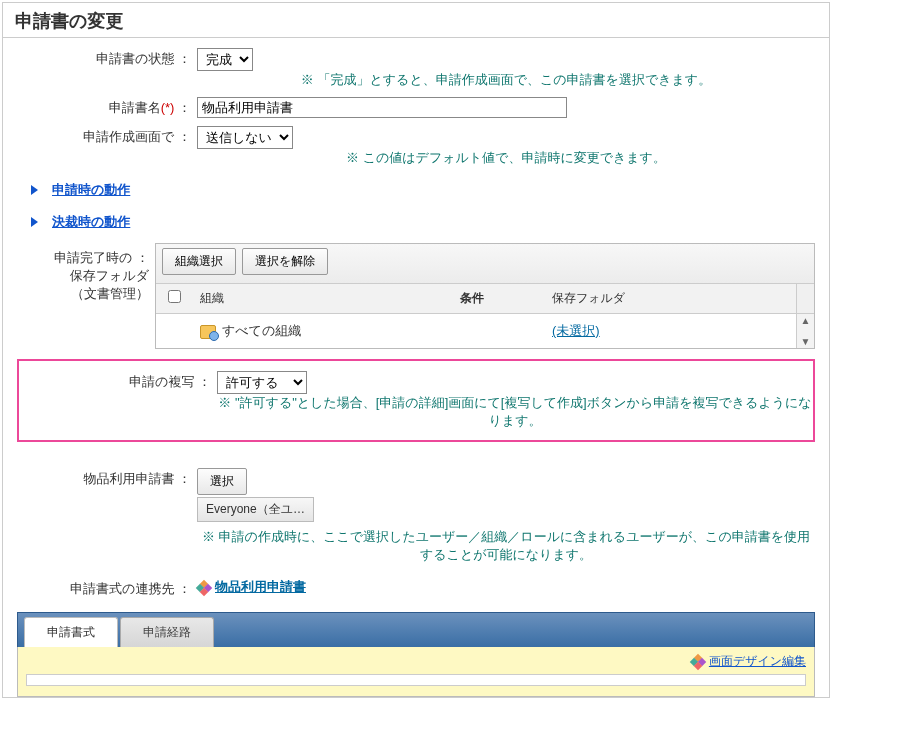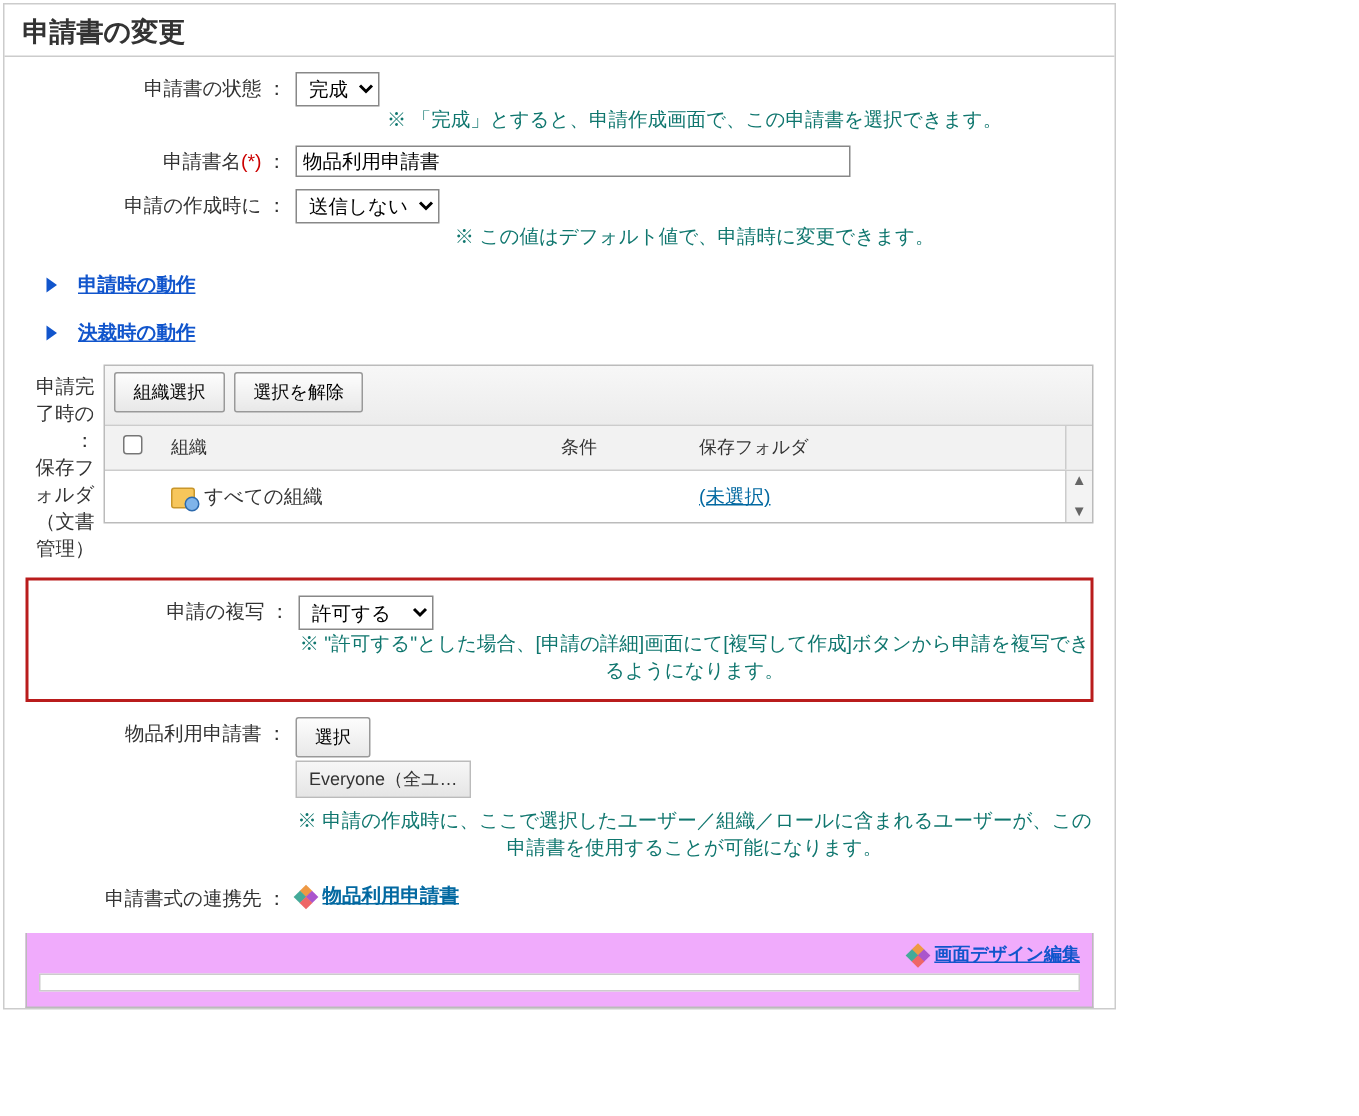--- a/index.html
+++ b/index.html
@@ -1,17 +1,17 @@
 <!DOCTYPE html>
 <html><head>
 <meta charset="utf-8">
 <style>
   * { box-sizing: border-box; margin: 0; padding: 0; }
   body { font-family: "Meiryo", "MS PGothic", sans-serif; font-size: 13px; color: #333; background: #fff; }
-  .page { border: 1px solid #ccc; margin: 2px; padding: 0; width: 742px; }
+  .page { border: 1px solid #ccc; margin: 2px; padding: 0; width: 828px; }
   .title { font-size: 18px; font-weight: bold; padding: 6px 12px 4px; border-bottom: 1px solid #ccc; }
   .form-area { padding: 8px 14px 0 14px; }
   .row { display: flex; align-items: flex-start; margin-bottom: 6px; }
   .label-col { width: 180px; text-align: right; padding-right: 6px; padding-top: 4px; }
   .req { color: #c00; }
   .field-col { flex: 1; padding-top: 2px; }
   .note-blue { color: #0f766e; text-align: center; }
   select, input[type="text"] { font-size: 13px; padding: 2px 4px; border: 1px solid #888; background: #fff; }
   input[type="text"] { width: 370px; }
   .collapse-link { color: #1155cc; text-decoration: underline; font-weight: bold; cursor: pointer; }
@@ -19,42 +19,42 @@
   .arrow { width: 0; height: 0; border-top: 5px solid transparent; border-bottom: 5px solid transparent; border-left: 7px solid #1155cc; }
   .folder-section .label-col { padding-top: 8px; }
   .btn { border: 1px solid #999; background: linear-gradient(#fdfdfd,#e8e8e8); padding: 4px 12px; font-size: 12px; cursor: pointer; border-radius: 2px; }
   .btn-row { display: flex; gap: 6px; margin-bottom: 4px; }
   .grid { border: 1px solid #bbb; width: 660px; }
   .grid-toolbar { background: linear-gradient(#f7f7f7,#ececec); border-bottom: 1px solid #ccc; padding: 4px 6px; }
   .grid-header { display: flex; background: #f2f2f2; border-bottom: 1px solid #ccc; }
   .grid-header .cell { padding: 6px 8px; font-size: 12px; }
   .col-chk { width: 36px; text-align: center; }
   .col-org { width: 260px; }
-  .col-cond { width: 92px; }
+  .col-cond { width: 92px; font-weight: bold; }
   .col-folder { flex: 1; }
   .col-scroll { width: 18px; border-left: 1px solid #ccc; background: #f0f0f0; }
   .grid-body { display: flex; }
   .grid-row { display: flex; flex: 1; padding: 6px 0; align-items: flex-start; min-height: 30px; }
   .grid-row .cell { padding: 2px 8px; }
   .org-icon { display:inline-block; width:16px; height:14px; background: #f7c65b; border:1px solid #c9962a; border-radius:2px; position:relative; vertical-align:middle; margin-right:6px; }
   .org-icon::after { content:""; position:absolute; right:-4px; bottom:-3px; width:8px; height:8px; background:#7fb4ea; border-radius:50%; border:1px solid #2d6aad; }
   .link { color: #0369a1; text-decoration: underline; cursor: pointer; }
   .scrollbox { width:18px; border-left:1px solid #ccc; background:#f3f3f3; display:flex; flex-direction:column; justify-content:space-between; align-items:center; }
   .scroll-arrow { font-size:10px; color:#666; padding:1px 0; cursor:pointer; }
-  .highlight-box { border: 2px solid #b91c1c; padding: 8px 0 10px 0; margin: 10px 0 8px 0; }
+  .highlight-box { border: 2px solid #ec4899; padding: 8px 0 10px 18px; margin: 10px 0 24px 0; }
   .user-chip { display:inline-block; background: linear-gradient(#f7f7f7,#e5e5e5); border:1px solid #bbb; padding: 3px 8px; font-size:12px; margin-top:2px; }
   .form-link-icon { display:inline-block; width:14px; height:14px; vertical-align:middle; margin-right:4px; position:relative; }
   .form-link-icon .d { position:absolute; width:6px; height:6px; transform:rotate(45deg); }
   .d1{ background:#e94; top:0; left:4px;} .d2{ background:#4a9; top:4px; left:0;} .d3{ background:#a5c; top:4px; left:8px;} .d4{ background:#e66; top:8px; left:4px;}
   .tabs-wrap { margin: 14px 14px 0 14px; }
   .tab-bar { background: #3a6ea5; background: linear-gradient(#6b91bd,#3a6ea5); display:flex; align-items:flex-end; padding: 4px 0 0 6px; border:1px solid #2d5a8c; border-bottom:none; }
   .tab { padding: 6px 22px; font-size:12px; cursor:pointer; border-top-left-radius:3px; border-top-right-radius:3px; margin-right:2px; }
   .tab.active { background:#fff; border:1px solid #bbb; border-bottom:none; color:#333; }
   .tab.inactive { background: linear-gradient(#e8e8e8,#d6d6d6); border:1px solid #aaa; border-bottom:none; color:#444; }
-  .tab-body { border:1px solid #bbb; border-top:none; background:#f0abfc; padding:6px 8px 10px;font-weight:bold; }
+  .tab-body { border:1px solid #bbb; border-top:none; background:#fef9c3; padding:6px 8px 10px; }
   .design-link { text-align:right; font-size:12px; }
   .design-link a { color:#1155cc; text-decoration:underline; }
   .inner-panel { background:#fff; border:1px solid #ccc; height:12px; margin-top:4px; }
 </style>
 </head>
 <body>
 
 <div class="page">
   <div class="title">申請書の変更</div>
 
@@ -74,21 +74,21 @@
       <div class="label-col">
         <span>申請書名</span><span class="req">(*)</span><span> ：</span>
       </div>
       <div class="field-col">
         <input type="text" value="物品利用申請書" style="">
       </div>
     </div>
 
 
     <div class="row">
-      <div class="label-col">申請の作成時に ：</div>
+      <div class="label-col">申請作成画面で ：</div>
       <div class="field-col">
         <select>
           <option>送信しない</option>
         </select>
         <div class="note-blue">※ この値はデフォルト値で、申請時に変更できます。</div>
       </div>
     </div>
 
     <div class="collapse-row">
       <span class="arrow"></span>
@@ -166,20 +166,24 @@
       <div class="field-col">
         <span class="form-link-icon">
           <span class="d d1"></span><span class="d d2"></span><span class="d d3"></span><span class="d d4"></span>
         </span><span class="link" style="font-weight:bold">物品利用申請書</span>
       </div>
     </div>
 
   </div>
 
   <div class="tabs-wrap">
+    <div class="tab-bar">
+      <div class="tab active">申請書式</div>
+      <div class="tab inactive">申請経路</div>
+    </div>
     <div class="tab-body">
       <div class="design-link">
         <span class="form-link-icon">
           <span class="d d1"></span><span class="d d2"></span><span class="d d3"></span><span class="d d4"></span>
         </span><a>画面デザイン編集</a>
       </div>
       <div class="inner-panel"></div>
     </div>
   </div>
 

